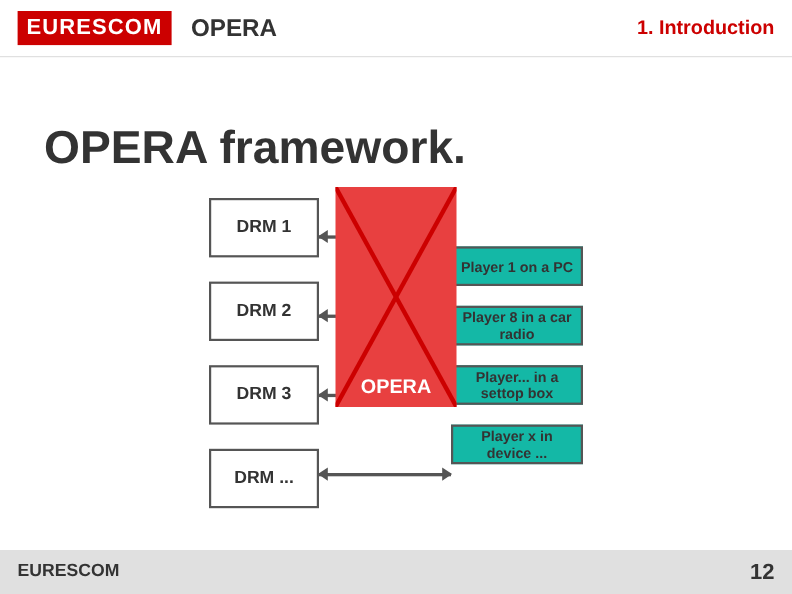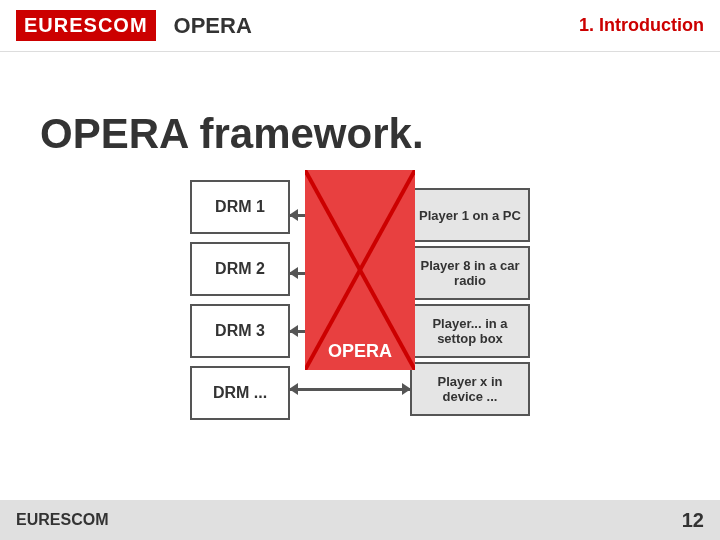--- a/index.html
+++ b/index.html
@@ -95,29 +95,29 @@
 
     
     #opera-center svg {
       position: absolute;
       top: 0; left: 0;
       width: 100%;
       height: 100%;
     }
     .player-box {
       width: 120px;
-      height: 54px;
+      height: 36px;
       border: 2px solid #555;
       display: flex;
       align-items: center;
       justify-content: center;
       font-size: 13px;
       font-weight: bold;
       color: #333;
-      background: #e5e5e5;
+      background: #14b8a6;
       margin-bottom: 0;
       text-align: center;
       padding: 4px;
     }
 
     
     #description {
       font-size: 16px;
       color: #333;
       line-height: 1.5;
@@ -153,21 +153,21 @@
       display: flex;
       align-items: center;
       justify-content: center;
       gap: 0;
       margin-bottom: 20px;
     }
 
     .connector-block {
       display: flex;
       flex-direction: column;
-      gap: 4px;
+      gap: 18px;
     }
 
     .conn-line {
       width: 60px;
       height: 3px;
       background: #555;
       position: relative;
       margin: 25.5px 0;
     }
     

